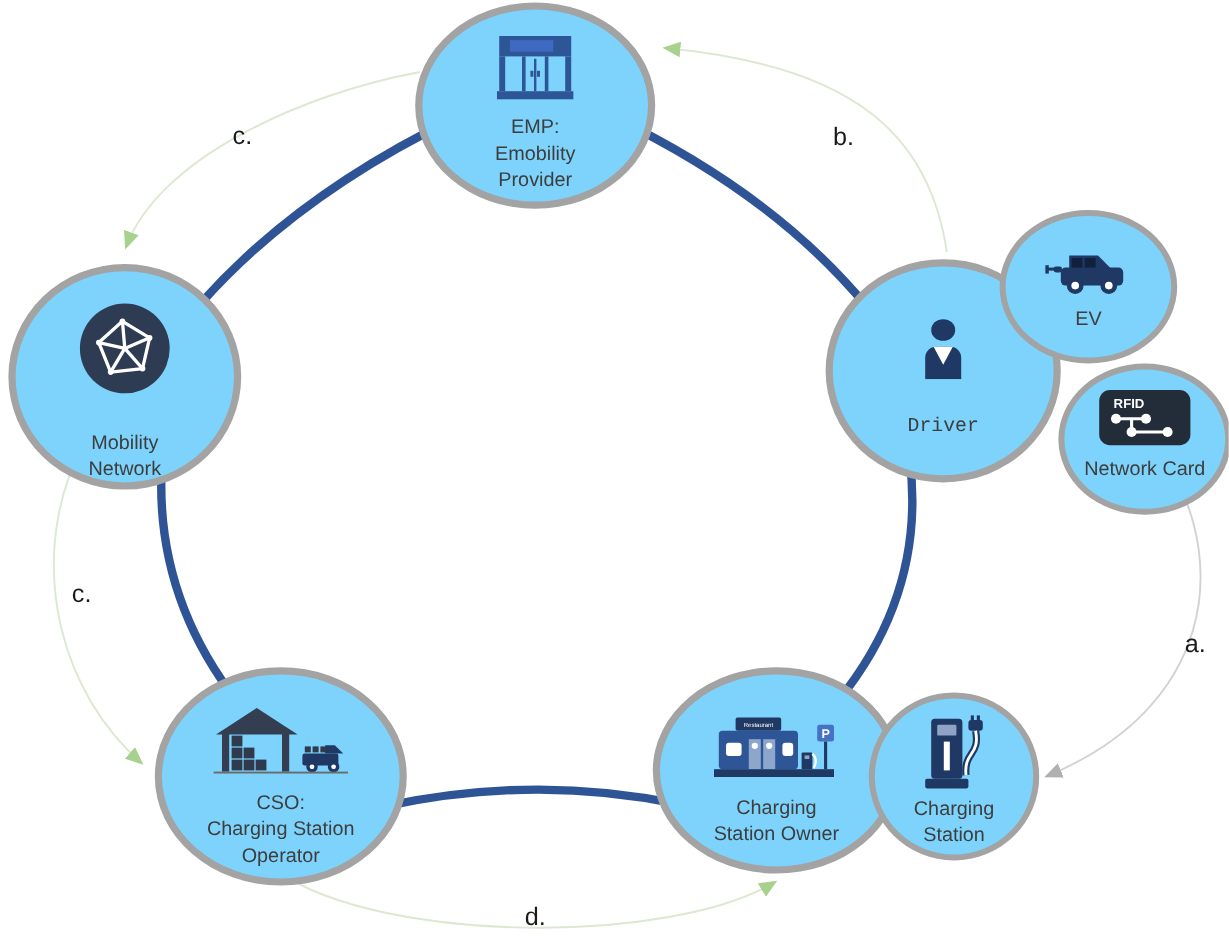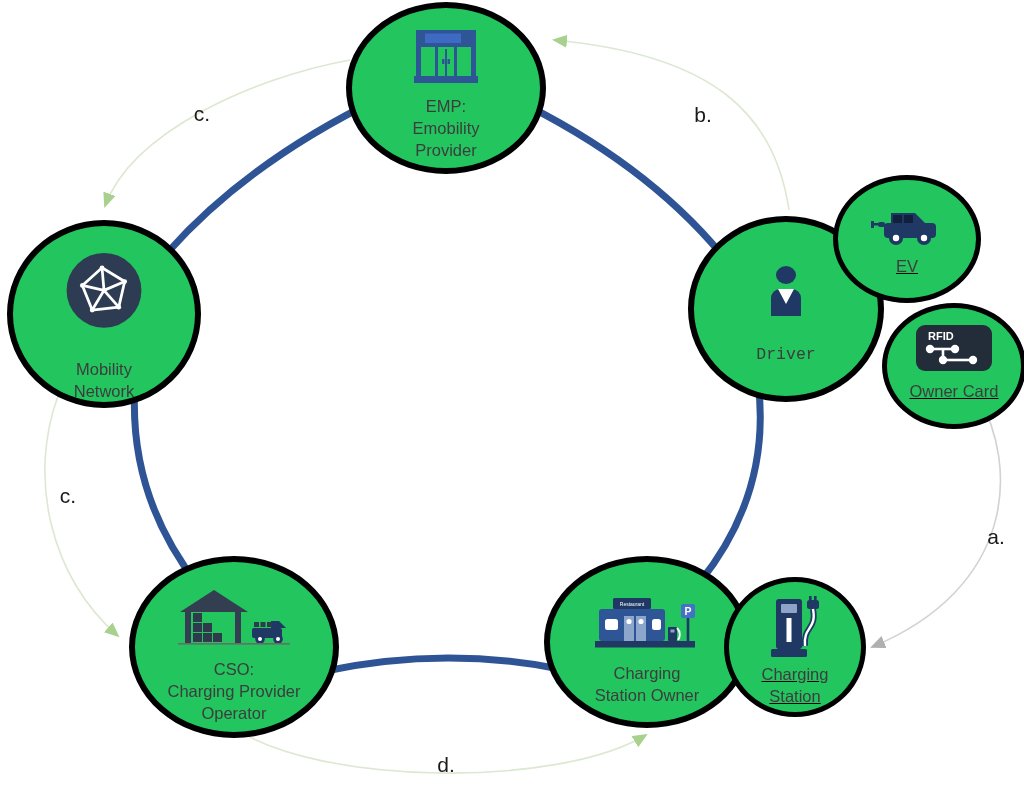--- a/index.html
+++ b/index.html
@@ -2,25 +2,25 @@
 <html><head>
 <meta charset="utf-8">
 <style>
   html,body { margin:0; padding:0; background:#ffffff; }
   .canvas {
     position:relative; width:1024px; height:791px; background:#ffffff;
     font-family:"Liberation Sans", sans-serif; overflow:hidden;
   }
   svg.bg { position:absolute; left:0; top:0; width:1024px; height:791px; }
   .node {
-    position:absolute; background:#22c55e; border:6px solid #000000;
+    position:absolute; background:#7dd3fc; border:6px solid #a3a3a3;
     border-radius:50%; box-sizing:border-box;
     display:flex; flex-direction:column; align-items:center;
   }
-  .node.small { border-width:5px;text-decoration:underline; }
+  .node.small { border-width:5px; }
   .node .label {
     text-align:center; white-space:pre-line; font-size:16.5px;
     line-height:1.34; color:#3d3d3d;
   }
   .arrow-label {
     position:absolute; font-size:21px; color:#1a1a1a; width:40px;
     text-align:center;
   }
 </style>
 </head>
@@ -104,21 +104,21 @@
       <g stroke="#ffffff" stroke-width="2.6">
         <line x1="15" y1="25" x2="40" y2="25"></line>
         <line x1="28" y1="25" x2="28" y2="36"></line>
         <line x1="28" y1="36" x2="58" y2="36"></line>
       </g>
       <circle cx="15" cy="25" r="4.2" fill="#ffffff"></circle>
       <circle cx="40" cy="25" r="4.2" fill="#ffffff"></circle>
       <circle cx="28" cy="36" r="4.2" fill="#ffffff"></circle>
       <circle cx="58" cy="36" r="4.2" fill="#ffffff"></circle>
     </svg>
-    <div class="label" style="margin-top:8px;">Owner Card</div>
+    <div class="label" style="margin-top:8px;">Network Card</div>
   </div>
 
   <div class="node" style="left:7px; top:220px; width:194px; height:188px; padding-top:26px;">
     <svg width="78" height="78" viewBox="0 0 78 78">
       <circle cx="39" cy="39" r="38" fill="#2d3c52"></circle>
       <g stroke="#ffffff" stroke-width="2.8" fill="none" stroke-linejoin="round">
         <polygon points="37,16 60,30 54,56 27,59 17,34"></polygon>
         <line x1="39" y1="39" x2="37" y2="16"></line>
         <line x1="39" y1="39" x2="60" y2="30"></line>
         <line x1="39" y1="39" x2="54" y2="56"></line>
@@ -158,21 +158,21 @@
           <rect x="84.5" y="34" width="5" height="5"></rect>
           <rect x="91" y="34" width="5" height="5"></rect>
       </g>
       <circle cx="84" cy="51" r="4.8" fill="#1f3864"></circle>
         <circle cx="84" cy="51" r="2" fill="#ffffff"></circle>
       <circle cx="102" cy="51" r="4.8" fill="#1f3864"></circle>
         <circle cx="102" cy="51" r="2" fill="#ffffff"></circle>
       <rect x="2" y="55" width="112" height="1.6" fill="#6b6b6b"></rect>
     </svg>
     <div class="label" style="margin-top:12px;">CSO:
-Charging Provider
+Charging Station
 Operator</div>
   </div>
 
   <div class="node" style="left:544px; top:556px; width:206px; height:172px; padding-top:30px;">
     <svg width="112" height="58" viewBox="0 0 112 58">
       <rect x="22" y="6" width="38" height="11" rx="1.5" fill="#1f3864"></rect>
       <text x="41" y="14" font-size="5" fill="#ffffff" text-anchor="middle" font-family="Liberation Sans, sans-serif">Restaurant</text>
       <rect x="8" y="17" width="66" height="32" rx="3" fill="#2e5697"></rect>
       <rect x="14" y="27" width="13" height="11" rx="2.5" fill="#ffffff"></rect>
       <rect x="61" y="27" width="9" height="11" rx="2.5" fill="#ffffff"></rect>

